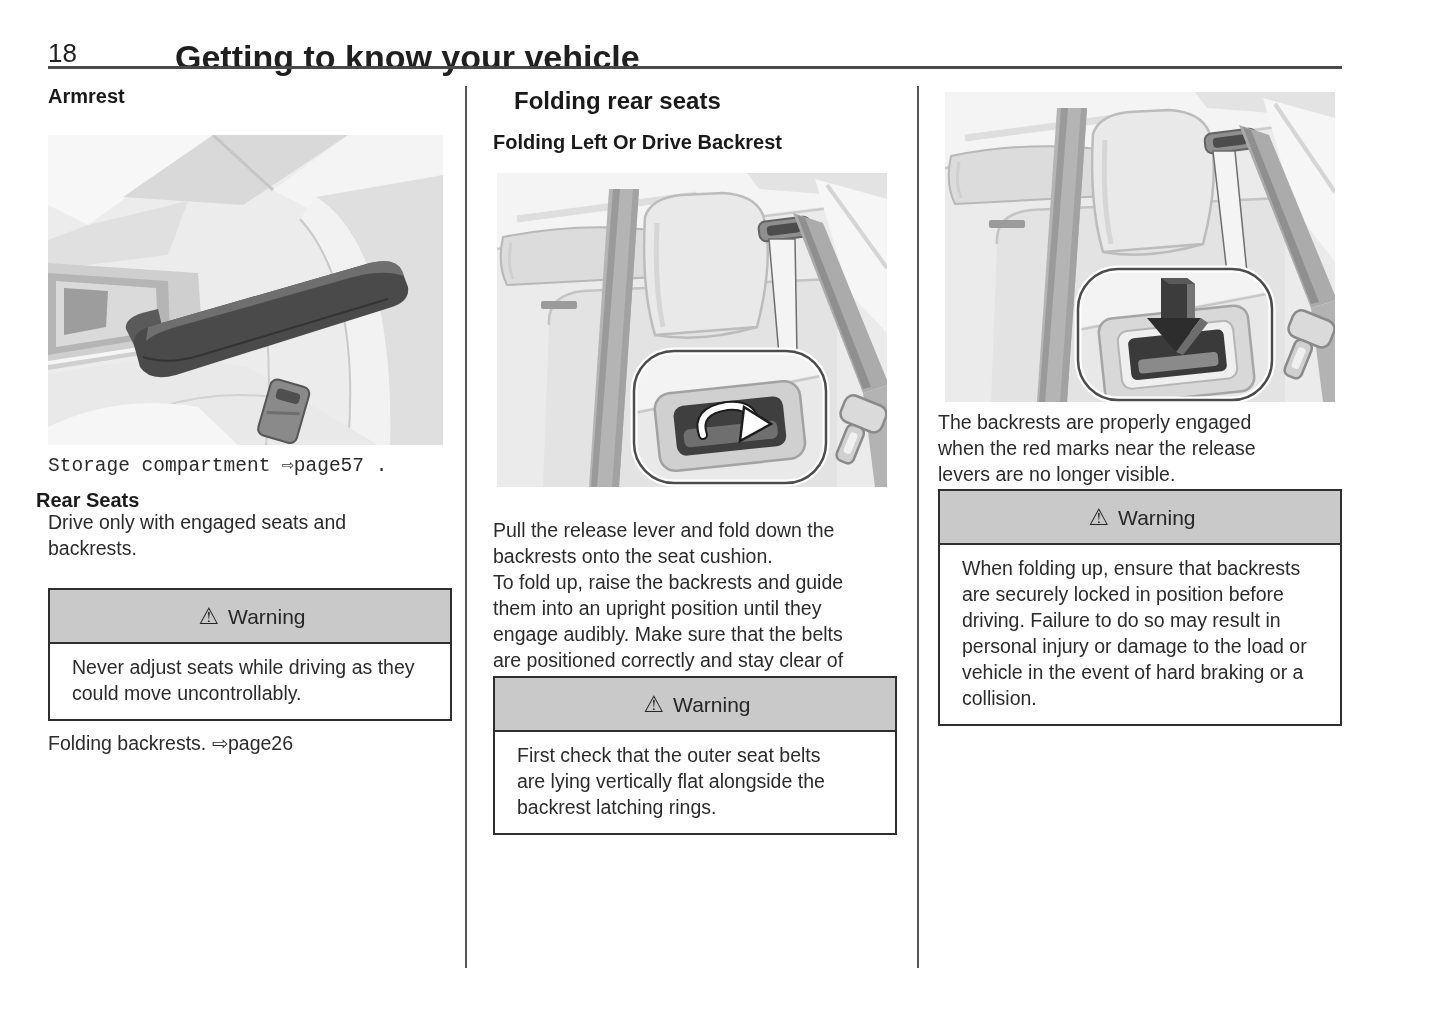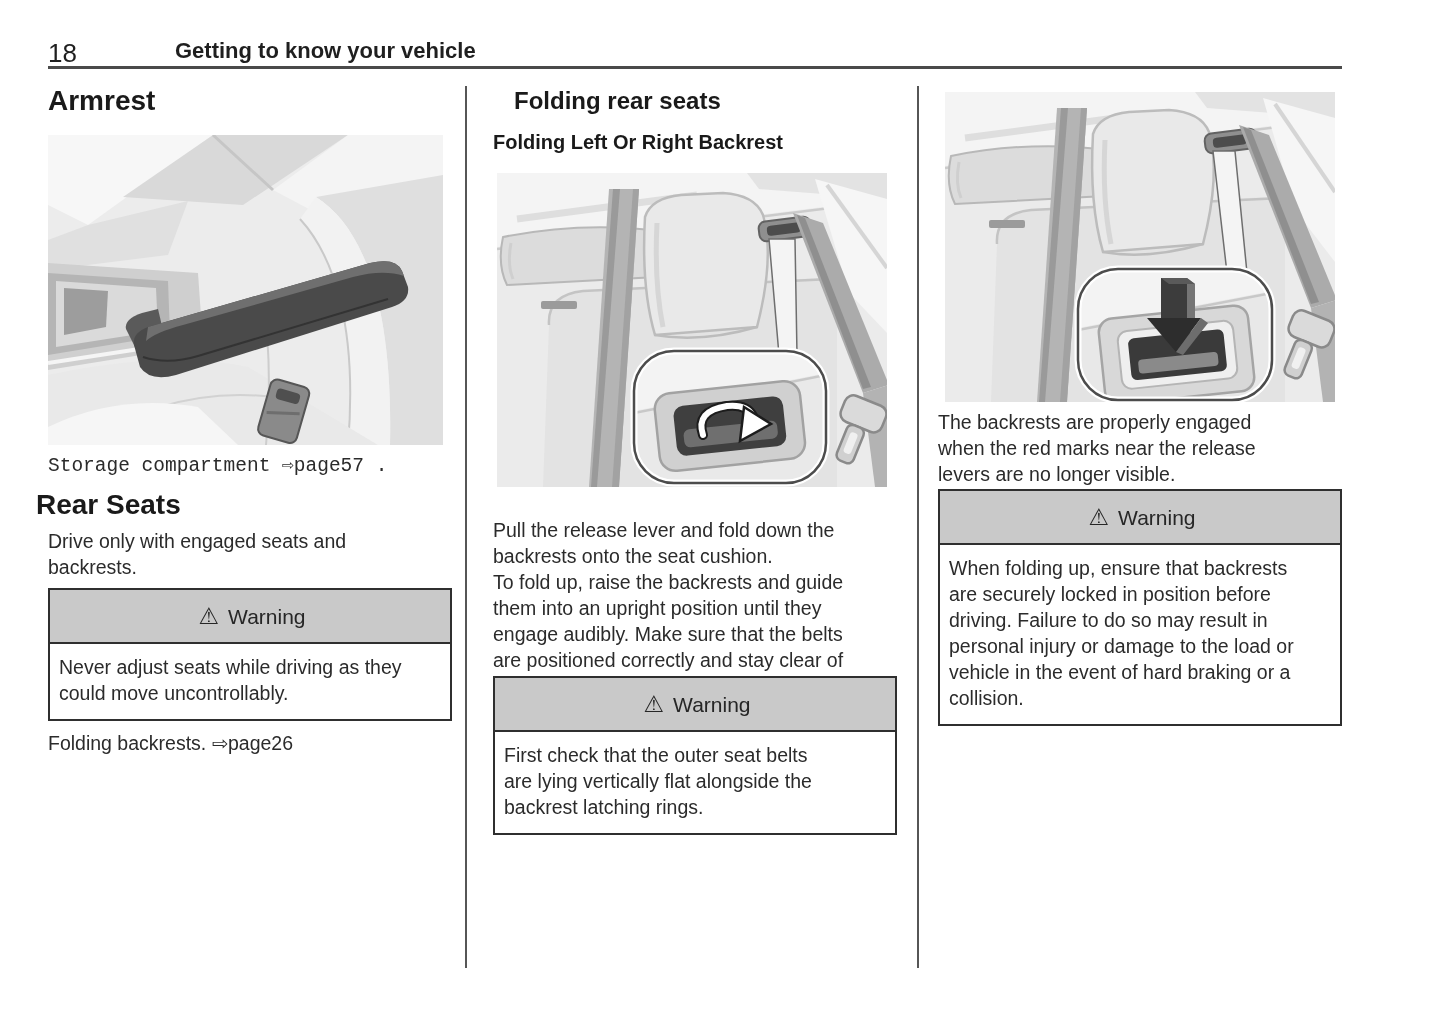--- a/index.html
+++ b/index.html
@@ -4,40 +4,40 @@
 <style>
   html,body{margin:0;padding:0;}
   body{
     width:1445px;height:1018px;position:relative;background:#ffffff;
     font-family:"Liberation Sans","DejaVu Sans",sans-serif;color:#2b2b2b;
     overflow:hidden;
   }
   .abs{position:absolute;}
   
   #page-num{left:48px;top:38px;font-size:26px;font-weight:400;color:#1f1f1f;}
-  #page-title{left:175px;top:38px;font-size:22px;font-weight:700;color:#1f1f1f;}
+  #page-title{left:175px;top:38px;font-size:34px;font-weight:700;color:#1f1f1f;}
   #header-rule{left:48px;top:66px;width:1294px;height:3px;background:#4a4a4a;}
   
   .col-divider{top:86px;width:2px;height:882px;background:#565656;}
   #divider-1{left:465px;}
   #divider-2{left:917px;}
   
-  .h-xl{font-size:28px;font-weight:700;color:#1a1a1a;line-height:1.15;}
+  .h-xl{font-size:20px;font-weight:700;color:#1a1a1a;line-height:1.15;}
   .h-lg{font-size:24px;font-weight:700;color:#1a1a1a;line-height:1.15;}
   .h-md{font-size:20px;font-weight:700;color:#1a1a1a;line-height:1.2;}
   
   .para{font-size:19.5px;line-height:26px;color:#2b2b2b;white-space:pre-line;}
   
   .warning-box{border:2px solid #2f2f2f;background:#ffffff;box-sizing:border-box;}
   .warning-head{
     background:#c9c9c9;border-bottom:2px solid #2f2f2f;text-align:center;
     font-size:21px;color:#262626;padding:13px 0 12px 4px;
   }
   .warning-head .tri{font-size:23px;margin-right:9px;}
-  .warning-body{padding:10px 9px 13px 9px;font-size:19.5px;line-height:26px;white-space:pre-line;}
+  .warning-body{padding:10px 9px 13px 22px;font-size:19.5px;line-height:26px;white-space:pre-line;}
   svg{display:block;}
 </style>
 </head>
 <body>
 
 <div class="abs" id="page-num">18</div>
 <div class="abs" id="page-title">Getting to know your vehicle</div>
 <div class="abs" id="header-rule"></div>
 
 <div class="abs col-divider" id="divider-1"></div>
@@ -72,35 +72,35 @@
     <rect x="216" y="247" width="40" height="58" rx="7" fill="#8a8a8a" stroke="#565656" stroke-width="2"></rect>
     <rect x="224" y="255" width="24" height="11" rx="4" fill="#4f4f4f"></rect>
     <path d="M220,282 L252,274" stroke="#6e6e6e" stroke-width="3"></path>
   </g>
 </svg>
 
 <div class="abs para" style="left:48px;top:453px;width:420px;font-family:Liberation Mono, monospace;">Storage compartment ⇨page57 .</div>
 
 <div class="abs h-xl" style="left:36px;top:489px;">Rear Seats</div>
 
-<div class="abs para" style="left:48px;top:528px;width:420px;">Drive only with engaged seats and
+<div class="abs para" style="left:48px;top:509px;width:420px;">Drive only with engaged seats and
 backrests.</div>
 
 <div class="abs warning-box" style="left:48px;top:588px;width:404px;">
   <div class="warning-head">
     <span class="tri">⚠</span><span>Warning</span>
   </div>
   <div class="warning-body">Never adjust seats while driving as they
 could move uncontrollably.</div>
 </div>
 
 <div class="abs para" style="left:48px;top:730px;width:420px;">Folding backrests. ⇨page26</div>
 
 <div class="abs h-lg" style="left:514px;top:87px;">Folding rear seats</div>
-<div class="abs h-md" style="left:493px;top:130px;">Folding Left Or Right Backrest</div>
+<div class="abs h-md" style="left:493px;top:130px;">Folding Left Or Drive Backrest</div>
 
 <svg class="abs" style="left:497px;top:173px;" width="390" height="314" viewBox="0 0 390 314" role="img">
   <defs>
       <clipPath id="cp-lever">
         <rect x="137" y="178" width="192" height="132" rx="40"></rect>
       </clipPath>
     </defs>
   <rect width="390" height="314" fill="#ebebeb"></rect>
   <polygon points="0,0 390,0 390,26 0,74" fill="#f4f4f4"></polygon>
   <path d="M0,76 L390,28" stroke="#cbcbcb" stroke-width="2.5"></path>

